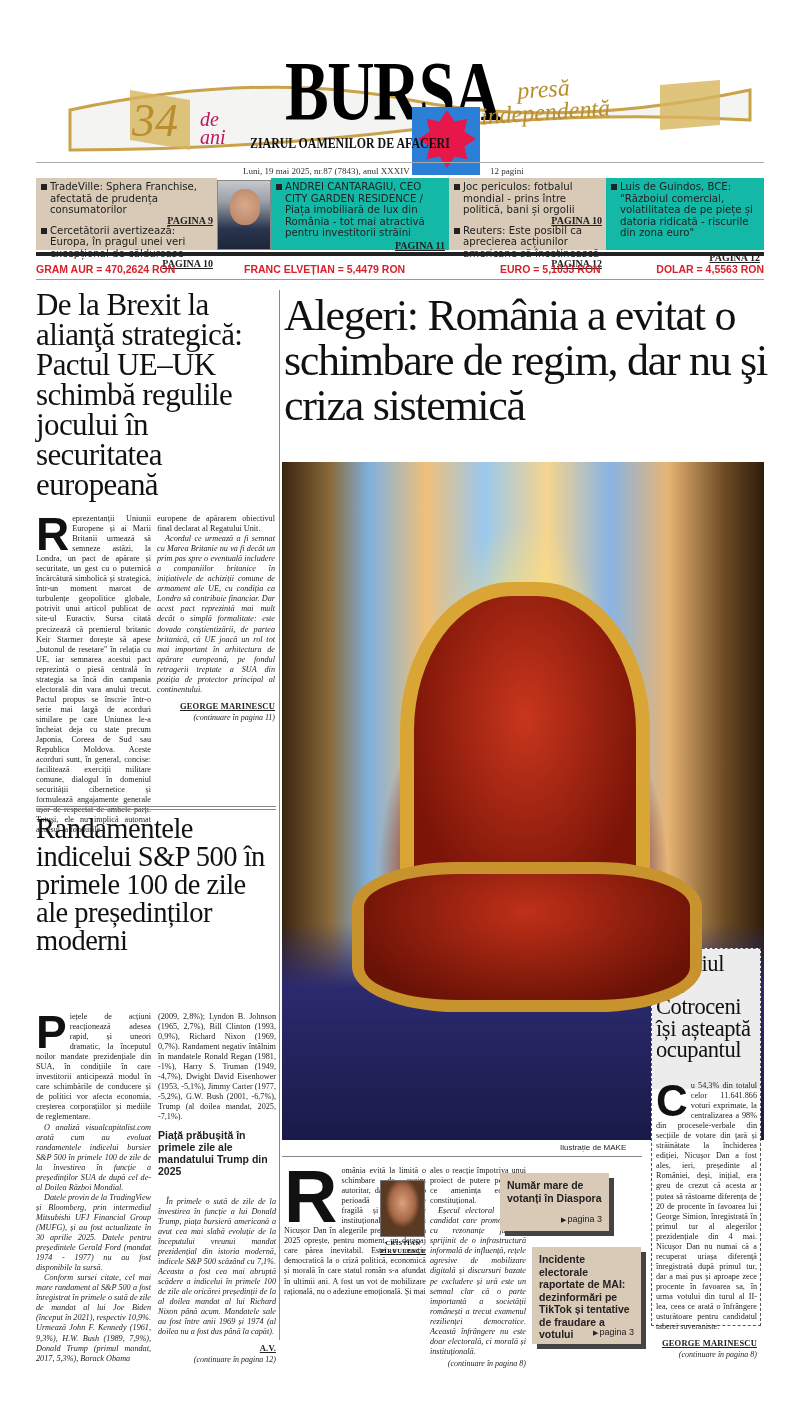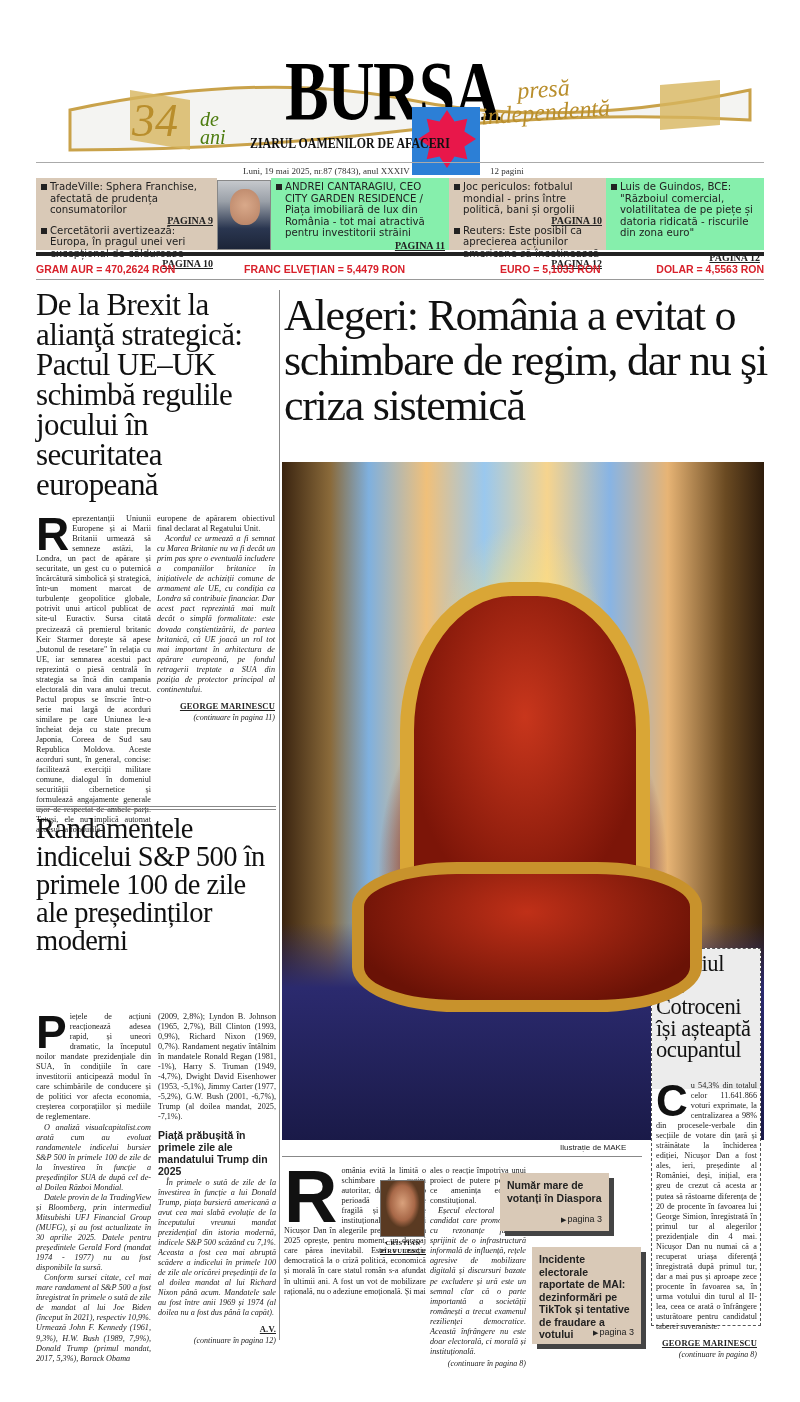--- a/index.html
+++ b/index.html
@@ -4,36 +4,36 @@
 <style>
   * { box-sizing: border-box; margin: 0; padding: 0; }
   body { width: 800px; height: 1402px; background: #fff; position: relative; overflow: hidden; font-family: "Liberation Serif", serif; color: #111; }
   .abs { position: absolute; }
 
   
   .masthead { left: 0; top: 0; width: 800px; height: 165px; padding-left: 25px; }
   .ribbon { left: 60px; top: 80px; width: 700px; height: 80px; }
   .logo-text { left: 285px; top: 50px; font-family: "Liberation Serif", serif; font-weight: bold; font-size: 84px; letter-spacing: -2px; transform: scaleX(0.78); transform-origin: left top; line-height: 1; color: #000; }
   .anniv-num { left: 132px; top: 98px; font-family: "Liberation Serif", serif; font-style: italic; font-size: 46px; color: #b98e2c; line-height: 1; }
-  .anniv-de { left: 200px; top: 110px; font-family: "Liberation Serif", serif; font-style: italic; font-size: 20px; color: #4d7c0f; line-height: 0.9; }
+  .anniv-de { left: 200px; top: 110px; font-family: "Liberation Serif", serif; font-style: italic; font-size: 20px; color: #be185d; line-height: 0.9; }
   .tagline { left: 250px; top: 136px; font-family: "Liberation Serif", serif; font-weight: bold; font-size: 14px; transform: scaleX(0.85); transform-origin: left top; }
   .tagline .red { color: #111; }
   .badge { left: 412px; top: 107px; width: 68px; height: 68px; background: #2c7fd6; }
   .badge-star { left: 418px; top: 110px; width: 58px; height: 58px; background: #e8174a; clip-path: polygon(50% 0%, 63% 20%, 85% 15%, 80% 37%, 100% 50%, 80% 63%, 85% 85%, 63% 80%, 50% 100%, 37% 80%, 15% 85%, 20% 63%, 0% 50%, 20% 37%, 15% 15%, 37% 20%); }
   .slogan { left: 480px; top: 78px; font-family: "Liberation Serif", serif; font-style: italic; font-size: 24px; color: #b98e2c; line-height: 0.95; transform: rotate(-4deg); }
   .slogan .l1 { padding-left: 38px; display: block; }
   .mast-rule { left: 36px; top: 162px; width: 728px; height: 1px; background: #aaa; }
   .issue { left: 243px; top: 166px; font-size: 9px; color: #333; }
   .pages { left: 490px; top: 166px; font-size: 9px; color: #333; }
 
   
   .teasers { left: 36px; top: 178px; width: 728px; height: 74px; }
   .tz { position: absolute; top: 0; height: 72px; font-family: "DejaVu Sans", sans-serif; font-size: 10.2px; line-height: 11.5px; color: #222; padding: 3px 4px; }
   .tz.beige { background: #d9c9b7; }
-  .tz.blue { background: #86efac; }
+  .tz.blue { background: #14b8a6; }
   .tz .item { position: relative; padding-left: 10px; }
   .tz .item::before { content: ""; position: absolute; left: 1px; top: 3px; width: 6px; height: 6px; background: #222; }
   .tz .pg { display: block; text-align: right; font-family: "Liberation Serif", serif; font-weight: bold; font-size: 10px; text-decoration: underline; line-height: 9px; }
   .photo-cc { left: 181px; top: 2px; width: 54px; height: 70px; background: linear-gradient(180deg,#c5c8cc 0%,#9aa0a8 30%,#2a3650 70%,#1c2538 100%); border: 1px solid #888; }
   .face { position: absolute; left: 12px; top: 8px; width: 30px; height: 36px; border-radius: 45%; background: radial-gradient(circle at 50% 45%, #d9a98a, #b57f62); }
   .tz-shadow { left: 36px; top: 252px; width: 728px; height: 4px; background: #222; }
 
   
   .fx { left: 36px; top: 251px; width: 728px; height: 14px; font-family: "Liberation Sans", sans-serif; font-weight: bold; font-size: 10.5px; color: #d8212b; margin-top: 12px; }
   .fx span { position: absolute; top: 0; white-space: nowrap; }
@@ -43,21 +43,21 @@
   .h1-left { left: 36px; top: 290px; width: 240px; font-size: 31px; line-height: 30px; letter-spacing: -0.6px; }
   .body-text { font-family: "Liberation Serif", serif; font-size: 8.2px; line-height: 10.05px; text-align: justify; color: #222; }
   .col { position: absolute; }
   .dropcap { float: left; font-family: "Liberation Sans", sans-serif; font-weight: bold; font-size: 46px; line-height: 36px; margin: 2px 3px 0 0; color: #111; }
   .indent { text-indent: 8px; font-style: italic; }
   .byline { text-align: right; font-weight: bold; font-size: 8.5px; text-decoration: underline; margin-top: 6px; letter-spacing: 0.2px; }
   .cont { text-align: right; font-style: italic; font-size: 8px; margin-top: 2px; }
   .vrule { width: 1px; background: #888; }
   .hrule { height: 1px; background: #888; }
   .h1-left2 { left: 36px; top: 815px; width: 240px; font-size: 28.5px; line-height: 28px; letter-spacing: -0.5px; }
-  .subhead { font-family: "Liberation Sans", sans-serif; font-weight: bold; font-size: 10.5px; line-height: 12px; margin: 6px 0 1px; text-align: left; }
+  .subhead { font-family: "Liberation Sans", sans-serif; font-weight: bold; font-size: 10.5px; line-height: 12px; margin: 6px 0 20px; text-align: left; }
 
   
   .h1-main { left: 284px; top: 293px; width: 490px; font-size: 44px; line-height: 45px; letter-spacing: -1.3px; }
   .hero { left: 282px; top: 462px; width: 482px; height: 678px; overflow: hidden;
     background:
       radial-gradient(ellipse 26% 30% at 50% 30%, rgba(255,230,120,0.95), rgba(255,180,60,0) 70%),
       radial-gradient(ellipse 40% 40% at 50% 60%, #a81a0c 0%, #7a1208 50%, rgba(60,10,5,0) 75%),
       linear-gradient(90deg, #3a2410 0%, #8a6a3a 10%, #7fb0de 18%, #f0c07a 30%, #9ac8ee 42%, #f6d48e 55%, #88b4e4 68%, #e7b475 80%, #6a4a22 92%, #2e1c0c 100%);
   }
   .hero::after { content:""; position:absolute; left:0; top:68%; width:100%; height:32%; background: linear-gradient(180deg, rgba(40,30,90,0) 0%, #2b2a6e 30%, #1a1a48 100%); }

